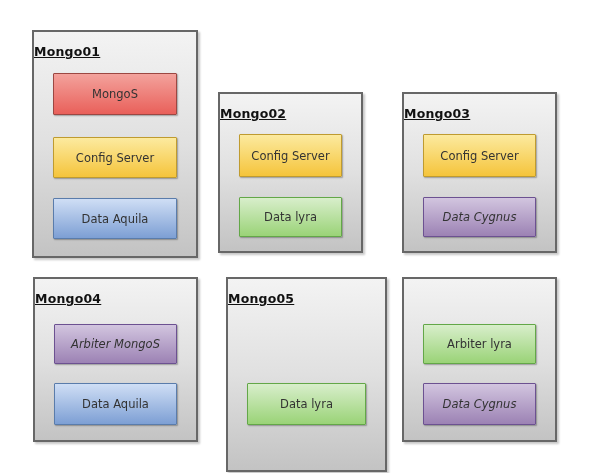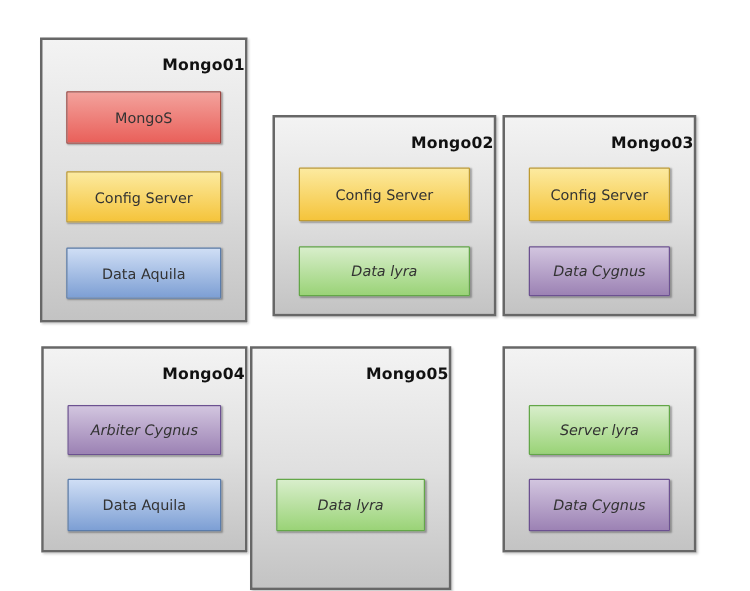--- a/index.html
+++ b/index.html
@@ -7,49 +7,49 @@
     position:relative;width:600px;height:473px;background:#ffffff;overflow:hidden;
     font-family:"DejaVu Sans","Liberation Sans",sans-serif;
   }
   .node{
     position:absolute;box-sizing:border-box;
     background:linear-gradient(180deg,#f3f3f3 0%,#e0e0e0 50%,#c3c3c3 100%);
     border:2px solid #676767;
     box-shadow:1.5px 1.5px 2px rgba(0,0,0,0.22);
   }
   #node-mongo01{left:32px;top:30px;width:166px;height:228px;}
-  #node-mongo02{left:218px;top:92px;width:179px;height:161px;}
+  #node-mongo02{left:218px;top:92px;width:145px;height:161px;}
   #node-mongo03{left:402px;top:92px;width:155px;height:161px;padding-left:46px;}
   #node-mongo04{left:33px;top:277px;width:165px;height:165px;}
-  #node-mongo05{left:200px;top:277px;width:161px;height:195px;}
+  #node-mongo05{left:226px;top:277px;width:161px;height:195px;}
   #node-mongo06{left:402px;top:277px;width:155px;height:165px;}
   .node-title{
-    position:absolute;top:12px;left:0;right:0;text-align:right;
-    font-weight:bold;font-size:12.5px;color:#111111;letter-spacing:0.2px;
+    position:absolute;top:12px;left:0;right:0;text-align:left;
+    font-weight:bold;font-size:12.5px;color:#111111;letter-spacing:0.2px;text-decoration:underline;
   }
   .comp{
     position:absolute;left:19px;right:19px;height:42px;
     border:1px solid;border-radius:1px;box-sizing:border-box;
     display:flex;align-items:center;justify-content:center;
     box-shadow:1px 1px 1.5px rgba(0,0,0,0.3);
   }
   .comp-label{font-size:11.5px;color:#333333;}
   
   .m1 .c1{top:41px;height:42px;}
   .m1 .c2{top:105px;height:41px;}
   .m1 .c3{top:166px;height:41px;}
   .r1 .c1{top:40px;height:43px;}
   .r1 .c2{top:103px;height:40px;}
   .r2 .c1{top:45px;height:40px;}
   .r2 .c2{top:104px;height:42px;}
   
   .red{background:linear-gradient(180deg,#f3a29c,#e9605a);border-color:#9c4742;}
   .yellow{background:linear-gradient(180deg,#fcea9f,#f5c43b);border-color:#bf9b30;}
   .blue{background:linear-gradient(180deg,#cfdef5,#7d9fd4);border-color:#5a7cab;}
-  .green{background:linear-gradient(180deg,#d8eecb,#9ad377);border-color:#63a748;font-style:italic;}
+  .green{background:linear-gradient(180deg,#d8eecb,#9ad377);border-color:#63a748;}
   .purple{background:linear-gradient(180deg,#d2c5df,#9c82b4);border-color:#6c5191;font-style:italic;}
 </style>
 </head>
 <body>
 
 <div class="canvas">
 
   <div class="node m1" id="node-mongo01">
     <div class="node-title">Mongo01</div>
     <div class="comp c1 red">
@@ -79,36 +79,36 @@
       <span class="comp-label">Config Server</span>
     </div>
     <div class="comp c2 purple">
       <span class="comp-label">Data Cygnus</span>
     </div>
   </div>
 
   <div class="node r2" id="node-mongo04">
     <div class="node-title">Mongo04</div>
     <div class="comp c1 purple">
-      <span class="comp-label">Arbiter Cygnus</span>
+      <span class="comp-label">Arbiter MongoS</span>
     </div>
     <div class="comp c2 blue">
       <span class="comp-label">Data Aquila</span>
     </div>
   </div>
 
   <div class="node r2" id="node-mongo05">
     <div class="node-title">Mongo05</div>
     <div class="comp c2 green">
       <span class="comp-label">Data lyra</span>
     </div>
   </div>
 
   <div class="node r2" id="node-mongo06">
     <div class="comp c1 green">
-      <span class="comp-label">Server lyra</span>
+      <span class="comp-label">Arbiter lyra</span>
     </div>
     <div class="comp c2 purple">
       <span class="comp-label">Data Cygnus</span>
     </div>
   </div>
 
 </div>
 
 </body></html>

